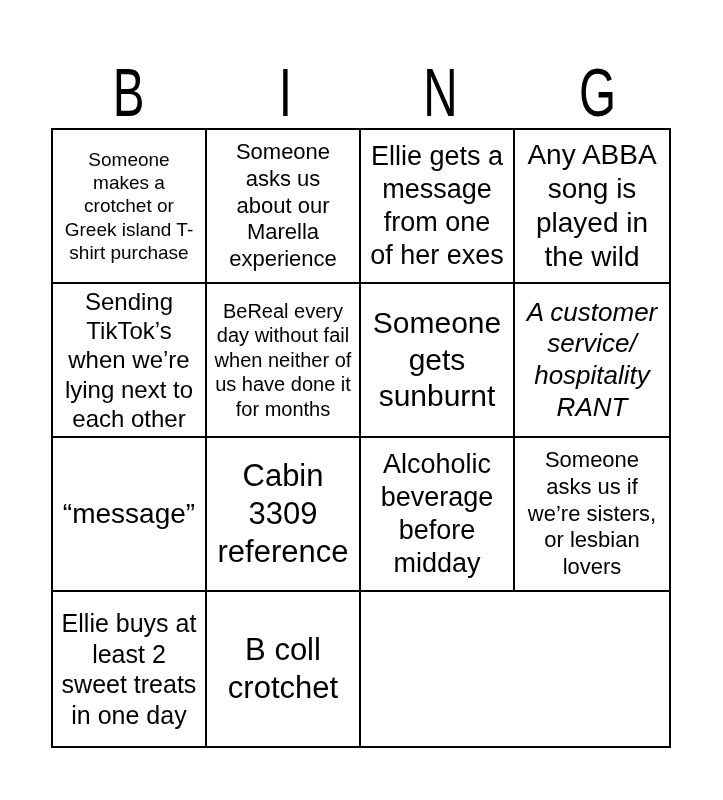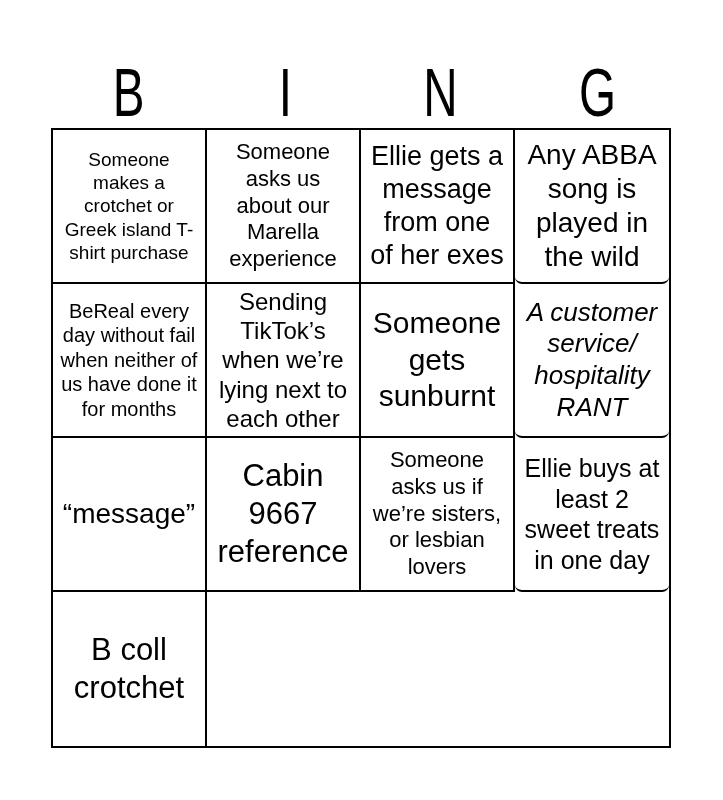--- a/index.html
+++ b/index.html
@@ -48,33 +48,33 @@
     box-sizing: border-box;
     border-right: 2px solid #000000;
     border-bottom: 2px solid #000000;
     display: flex;
     align-items: center;
     justify-content: center;
     text-align: center;
     padding: 2px;
     background: #ffffff;
   }
-  .cell:nth-child(4n) { border-right: 0; border-radius: 7px; }
+  .cell:nth-child(4n) { border-right: 0; }
   .cell:nth-child(n+13) { border-bottom: 0; }
   .cell-text {
     display: block;
     white-space: pre-line;
     line-height: 1.22;
   }
 
   .fs19 { font-size: 19px; }
   .fs20 { font-size: 20px; }
   .fs22 { font-size: 22px; }
   .fs24 { font-size: 24px; }
-  .fs25 { font-size: 25px; border-radius: 15px; }
+  .fs25 { font-size: 25px; }
   .fs26 { font-size: 26px; font-style: italic; }
   .fs27 { font-size: 27px; }
   .fs28 { font-size: 28px; }
   .fs30 { font-size: 30px; }
   .fs31 { font-size: 31px; }
 </style>
 </head>
 <body>
 
 <div class="bingo-header">
@@ -113,53 +113,59 @@
 from one
 of her exes</span>
   </div>
   <div class="cell fs28">
     <span class="cell-text">Any ABBA
 song is
 played in
 the wild</span>
   </div>
 
+  <div class="cell fs24">
+    <span class="cell-text">Sending
+TikTok’s
+when we’re
+lying next to
+each other</span>
+  </div>
   <div class="cell fs20">
     <span class="cell-text">BeReal every
 day without fail
 when neither of
 us have done it
 for months</span>
-  </div>
-  <div class="cell fs24">
-    <span class="cell-text">Sending
-TikTok’s
-when we’re
-lying next to
-each other</span>
   </div>
   <div class="cell fs30">
     <span class="cell-text">Someone
 gets
 sunburnt</span>
   </div>
 
   <div class="cell fs26">
     <span class="cell-text">A customer
 service/
 hospitality
 RANT</span>
   </div>
   <div class="cell fs28">
     <span class="cell-text">“message”</span>
   </div>
   <div class="cell fs31">
     <span class="cell-text">Cabin
-9667
+3309
 reference</span>
+  </div>
+  <div class="cell fs27">
+    <span class="cell-text">Alcoholic
+beverage
+before
+midday</span>
   </div>
 
   <div class="cell fs22">
     <span class="cell-text">Someone
 asks us if
 we’re sisters,
 or lesbian
 lovers</span>
   </div>
   <div class="cell fs25">

